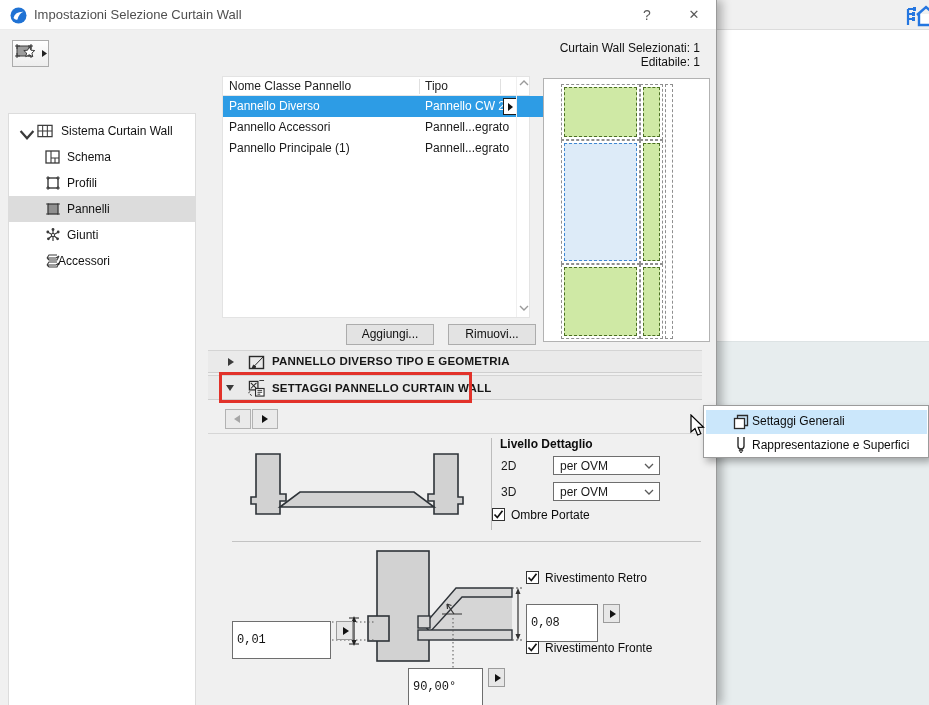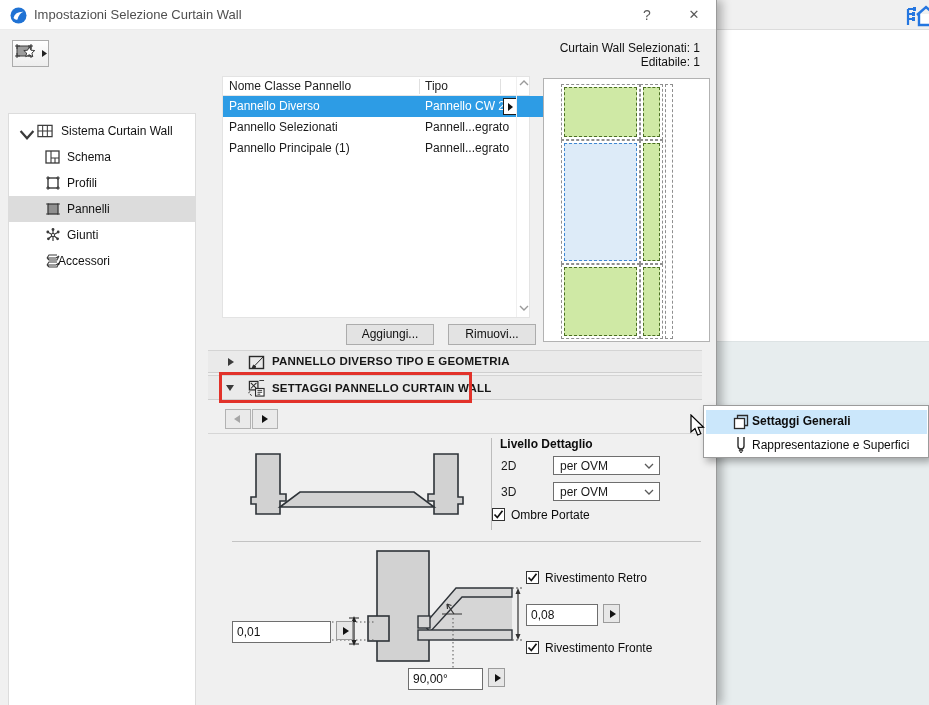--- a/index.html
+++ b/index.html
@@ -70,32 +70,32 @@
 
   .content-sep { left:208px; top:433px; width:494px; height:1px; background:#d6d6d6; }
   .vdiv { left:491px; top:438px; width:1px; height:92px; background:#bcbcbc; }
   .hsep2 { left:232px; top:541px; width:469px; height:1px; background:#c3c3c3; }
 
   .grp-title { font-weight:bold; color:#0c0c0c; }
   .combo { position:absolute; width:107px; height:19px; background:#fff; border:1px solid #6e6e6e; }
   .combo span.val { position:absolute; left:6px; top:2px; }
   .combo .chev { position:absolute; right:5px; top:6px; }
 
-  .field { position:absolute; height:19px; background:#fff; border:1px solid #6e6e6e; font-family:Liberation Sans, sans-serif; font-size:12px; padding:10px 4px; color:#111; }
+  .field { position:absolute; height:19px; background:#fff; border:1px solid #6e6e6e; font-family:Liberation Mono, monospace; font-size:12px; padding:18px 4px; color:#111; }
   .flyout { position:absolute; width:17px; height:19px; background:#e7e7e7; border:1px solid #9b9b9b; }
   .flyout .tri-r { position:absolute; left:6px; top:5px; border-left-width:6px; }
 
   .chk { position:absolute; width:13px; height:13px; background:#fff; border:1px solid #333; }
   .chk svg { position:absolute; left:0px; top:0px; }
   .chk-label { position:absolute; color:#0c0c0c; }
 
   
   .menu { left:703px; top:405px; width:226px; height:53px; background:#fff; border:1px solid #9b9b9b; box-shadow:3px 4px 7px rgba(0,0,0,.3); z-index:10; }
   .menu-item { position:absolute; left:2px; width:221px; height:24px; }
-  .menu-item.hl { background:#cbe7fb;font-weight:bold; }
+  .menu-item.hl { background:#cbe7fb; }
   .menu-item .mi-label { position:absolute; left:46px; top:4px; color:#0c0c0c; }
   .menu-item .mi-icon { position:absolute; left:27px; top:4px; }
 
   .cursor { left:688px; top:414px; z-index:20; }
 </style>
 </head>
 <body>
 
 <div id="screen">
 
@@ -197,21 +197,21 @@
         <span class="hsep" style="left:277px;"></span>
       </div>
       <div class="prow sel" style="top:19px;">
         <span class="c1">Pannello Diverso</span>
         <span class="c2">Pannello CW 24</span>
         <span class="row-flyout">
             <span class="tri-r" style="position:absolute;left:4px;top:4px;border-left-width:5px;"></span>
           </span>
       </div>
       <div class="prow" style="top:40px;">
-        <span class="c1">Pannello Selezionati</span>
+        <span class="c1">Pannello Accessori</span>
         <span class="c2">Pannell...egrato</span>
       </div>
       <div class="prow" style="top:61px;">
         <span class="c1">Pannello Principale (1)</span>
         <span class="c2">Pannell...egrato</span>
       </div>
       <div class="scrollcol">
         <svg style="position:absolute;left:2px;top:3px;" width="10" height="6" viewBox="0 0 10 6">
             <path d="M1 5 L5 1 L9 5" fill="none" stroke="#9a9a9a" stroke-width="1.4"></path>
           </svg>

